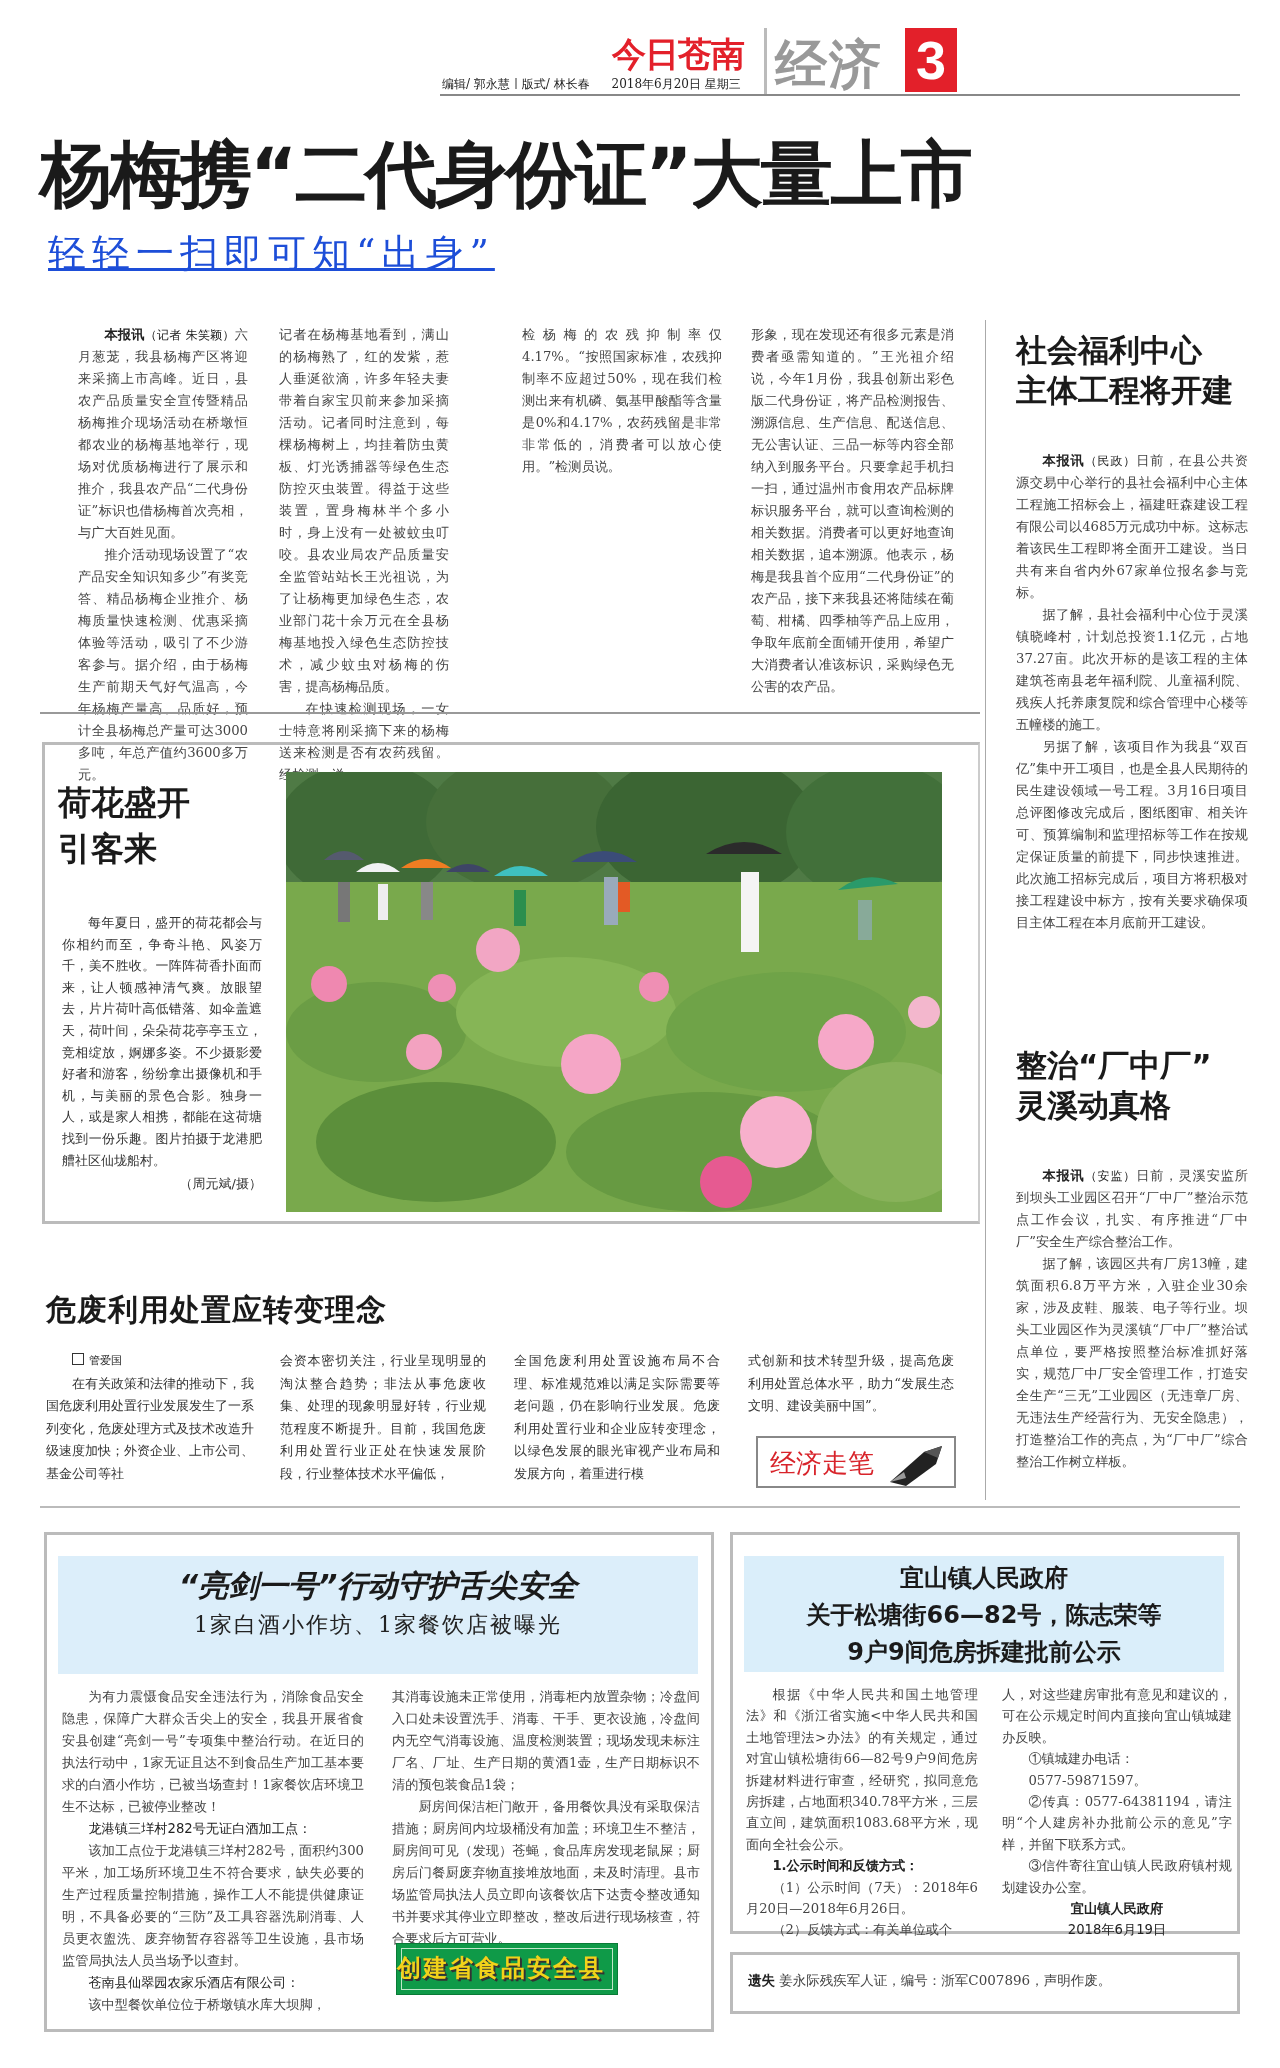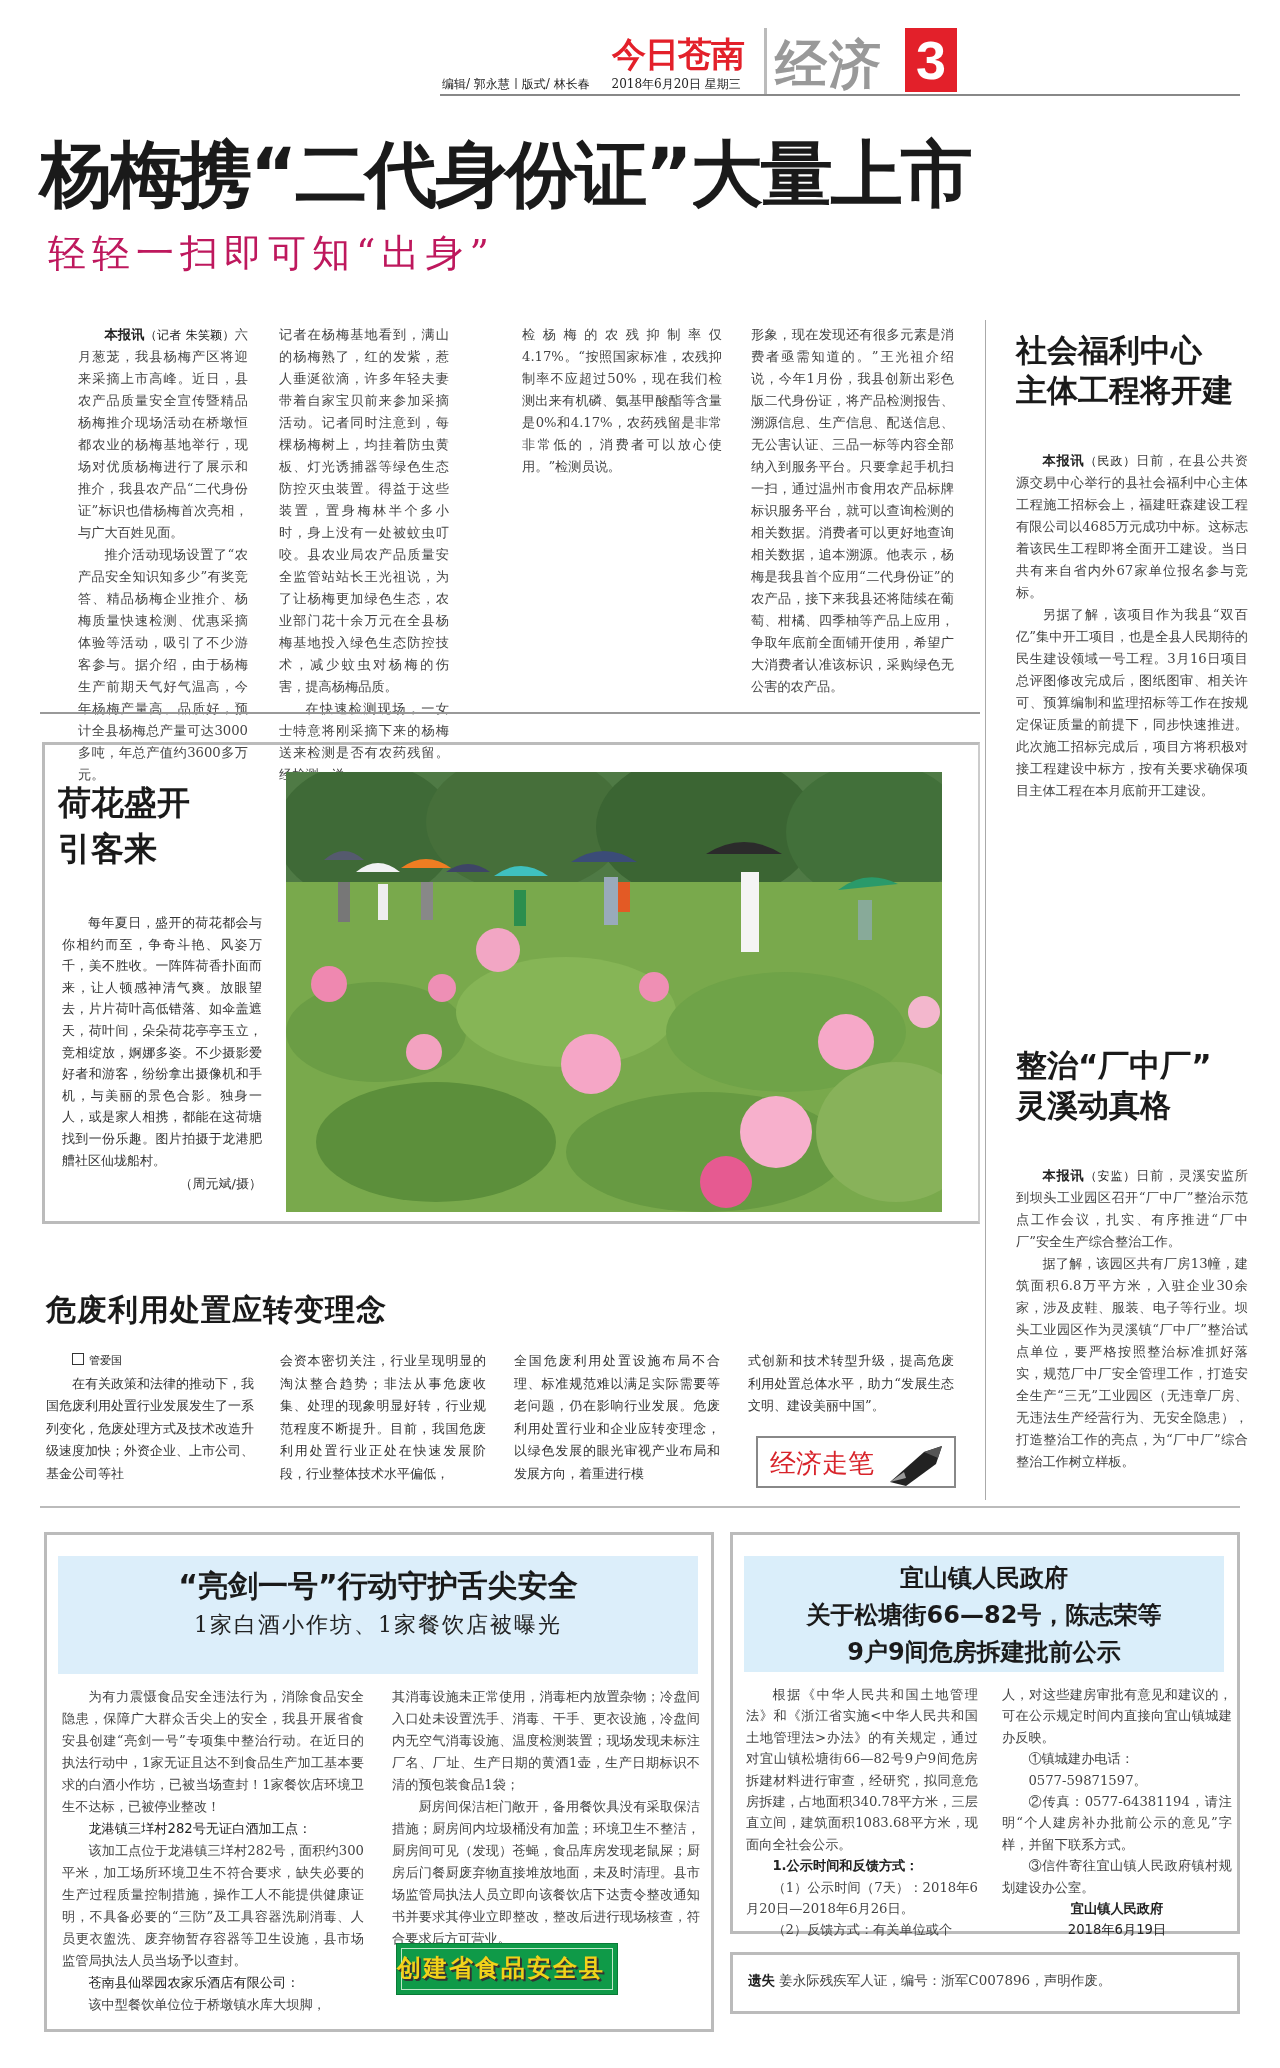--- a/index.html
+++ b/index.html
@@ -11,21 +11,21 @@
   
   .mast-line { left: 440px; top: 94px; width: 800px; height: 2px; background: #888; }
   .mast-meta { left: 442px; top: 76px; font-size: 12px; color: #222; white-space: nowrap; }
   .mast-meta .sep { display:inline-block; width:2px; height:11px; background:#999; margin:0 5px; vertical-align:-1px; }
   .mast-brand { left: 612px; top: 32px; font-size: 34px; font-weight: 900; color: #e3202a; letter-spacing: -1px; font-family: "DejaVu Sans", sans-serif; }
   .mast-vsep { left: 764px; top: 28px; width: 3px; height: 66px; background: #bbb; }
   .mast-section { left: 775px; top: 30px; font-size: 52px; font-weight: 900; color: #999; font-family: "DejaVu Sans", sans-serif; letter-spacing: 2px; }
   .mast-page { left: 905px; top: 28px; width: 52px; height: 64px; background: #e3202a; color: #fff; font-size: 54px; font-weight: 900; text-align:center; line-height: 64px; font-family: "Liberation Sans", sans-serif; }
 
   .headline { left: 40px; top: 138px; font-size: 72px; font-weight: 900; color: #1a1a1a; letter-spacing: -2px; font-family: "DejaVu Sans", sans-serif; line-height: 1; }
-  .subhead { left: 48px; top: 228px; font-size: 38px; color: #be185d; letter-spacing: 6px; font-family: "DejaVu Serif", serif; }
+  .subhead { left: 48px; top: 228px; font-size: 38px; color: #1d4ed8; letter-spacing: 6px; font-family: "DejaVu Serif", serif; text-decoration: underline; }
 
   .col { font-size: 13.2px; line-height: 22px; color: #444; text-align: justify; }
   .col p { text-indent: 2em; }
   .col .lead { font-weight: bold; color:#222; }
   .col .lead small { font-weight: normal; font-size: 12px; }
 
   .vline { width: 1px; background: #aaa; }
   .hline { height: 2px; background: #999; }
 
   .side-head { font-size: 31px; font-weight: 900; color: #1a1a1a; line-height: 40px; font-family: "DejaVu Sans", sans-serif; }
@@ -41,21 +41,21 @@
   .waste-col { font-size: 13px; line-height: 22.5px; color:#333; text-align: justify; }
   .waste-col p { text-indent: 2em; }
   .byline { font-family:"DejaVu Sans", sans-serif; font-size: 11px; color:#222;padding-left:26px; }
   .byline .box { display:inline-block; width:12px; height:12px; border:1.5px solid #333; vertical-align:-1px; margin-right:5px; }
 
   .jzzb { left: 756px; top: 1436px; width: 200px; height: 52px; border: 2px solid #888; background: #fff; }
   .jzzb span { position:absolute; left: 12px; top: 8px; font-size: 26px; color: #d8232a; font-family:"DejaVu Sans", sans-serif; }
 
   .food-box { left: 44px; top: 1532px; width: 670px; height: 500px; border: 3px solid #bbb; }
   .food-banner { left: 58px; top: 1556px; width: 640px; height: 118px; background: #dceefa; }
-  .food-h1 { left: 58px; top: 1566px; width: 640px; text-align:center; font-size: 30px; font-weight: 900; color:#1a1a1a; font-family:"DejaVu Sans", sans-serif; }
+  .food-h1 { left: 58px; top: 1566px; width: 640px; text-align:center; font-size: 30px; font-weight: 900; color:#1a1a1a; font-family:"DejaVu Sans", sans-serif;font-style:italic; }
   .food-h2 { left: 58px; top: 1610px; width: 640px; text-align:center; font-size: 22px; color:#222; letter-spacing: 2px; }
   .food-col { font-size: 13.2px; line-height: 22px; color:#444; text-align: justify; }
   .food-col p { text-indent: 2em; }
   .food-col .sub { text-indent: 2em; font-weight: normal; color:#222; font-family:"DejaVu Sans", sans-serif; }
   .green-banner { left: 396px; top: 1943px; width: 222px; height: 52px; background: #0f9a48; border: 1px solid #0a7a36; }
   .green-banner .inner { position:absolute; left:4px; top:4px; right:4px; bottom:4px; border:1px solid #bfe6c8; }
   .green-banner span { position:absolute; left:0; right:0; top: 8px; font-size: 24px; font-weight: 900; color:#f2d21a; text-shadow: 1px 1px 0 #333, 2px 2px 0 #333; font-family:"DejaVu Sans", sans-serif; letter-spacing: 2px; }
 
   .notice-box { left: 730px; top: 1532px; width: 510px; height: 402px; border: 3px solid #bbb; }
   .notice-banner { left: 744px; top: 1556px; width: 480px; height: 116px; background: #daeefa; }
@@ -101,20 +101,21 @@
 </div>
 <div class="abs hline" style="left:40px; top:712px; width:940px; height:2px;"></div>
 <div class="abs vline" style="left:985px; top:320px; height:1180px;"></div>
 
 <div class="abs side-head" style="left:1016px; top:330px;">
   <div>社会福利中心</div>
   <div>主体工程将开建</div>
 </div>
 <div class="abs col" style="left:1016px; top:450px; width:232px;">
   <p><span class="lead">本报讯</span><span class="lead"><small>（民政）</small></span><span>日前，在县公共资源交易中心举行的县社会福利中心主体工程施工招标会上，福建旺森建设工程有限公司以4685万元成功中标。这标志着该民生工程即将全面开工建设。当日共有来自省内外67家单位报名参与竞标。</span></p>
+  <p>据了解，县社会福利中心位于灵溪镇晓峰村，计划总投资1.1亿元，占地37.27亩。此次开标的是该工程的主体建筑苍南县老年福利院、儿童福利院、残疾人托养康复院和综合管理中心楼等五幢楼的施工。</p>
   <p>另据了解，该项目作为我县“双百亿”集中开工项目，也是全县人民期待的民生建设领域一号工程。3月16日项目总评图修改完成后，图纸图审、相关许可、预算编制和监理招标等工作在按规定保证质量的前提下，同步快速推进。此次施工招标完成后，项目方将积极对接工程建设中标方，按有关要求确保项目主体工程在本月底前开工建设。</p>
 </div>
 
 <div class="abs side-head" style="left:1016px; top:1045px;">
   <div>整治“厂中厂”</div>
   <div>灵溪动真格</div>
 </div>
 <div class="abs col" style="left:1016px; top:1165px; width:232px;">
   <p><span class="lead">本报讯</span><span class="lead"><small>（安监）</small></span><span>日前，灵溪安监所到坝头工业园区召开“厂中厂”整治示范点工作会议，扎实、有序推进“厂中厂”安全生产综合整治工作。</span></p>
   <p>据了解，该园区共有厂房13幢，建筑面积6.8万平方米，入驻企业30余家，涉及皮鞋、服装、电子等行业。坝头工业园区作为灵溪镇“厂中厂”整治试点单位，要严格按照整治标准抓好落实，规范厂中厂安全管理工作，打造安全生产“三无”工业园区（无违章厂房、无违法生产经营行为、无安全隐患），打造整治工作的亮点，为“厂中厂”综合整治工作树立样板。</p>

